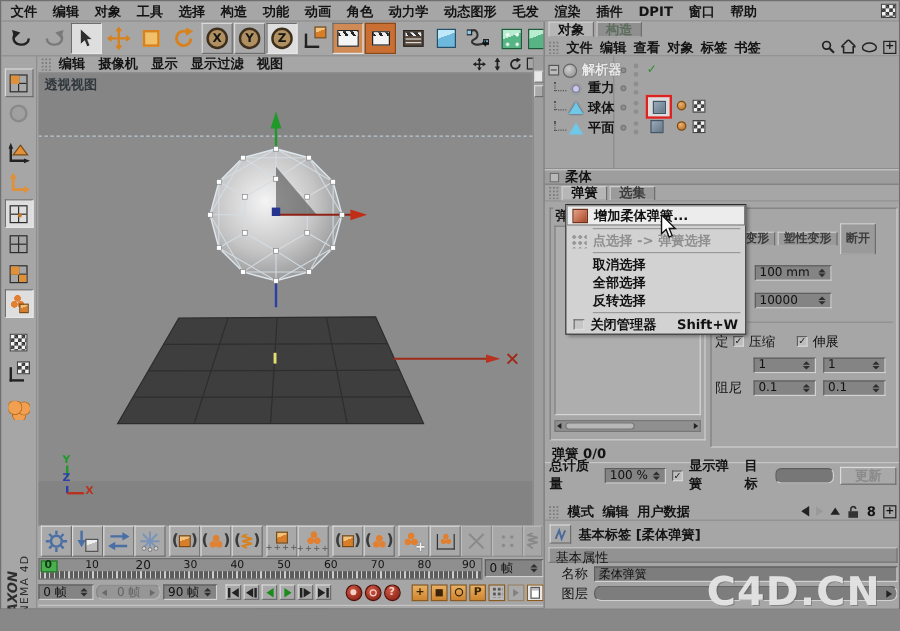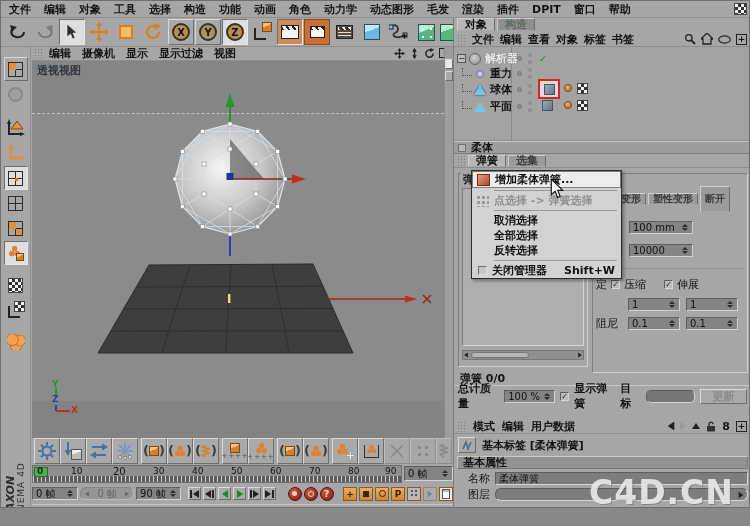--- a/index.html
+++ b/index.html
@@ -68,21 +68,21 @@
   .pb{width:13px;height:13px;display:flex;align-items:center;justify-content:center;gap:1px;flex:none}
   .redbtn{width:14px;height:14px;border-radius:50%;border:1px solid #4e100a;
           background:radial-gradient(circle at 35% 32%,#d05844,#801a10);display:flex;align-items:center;justify-content:center;flex:none}
   .orbtn{width:14px;height:14px;border:1px solid #8a5a1e;background:linear-gradient(#eab061,#cf8630);
          display:flex;align-items:center;justify-content:center;color:#3a2408;font-size:9px;font-weight:bold;flex:none}
   
   .phdr{position:absolute;left:453px;width:297px;height:13px;background:#9d9d9d;
         border-top:1px solid #c9c9c9;border-bottom:1px solid #7e7e7e;display:flex;align-items:center;gap:5px;padding:0 4px;font-weight:bold}
   .phdr .sq{width:8px;height:8px;background:#b8b8b8;border:1px solid #6e6e6e;flex:none}
   .secbar{background:#929292;border:1px solid;border-color:#c9c9c9 #757575 #757575 #c9c9c9;
-          font-weight:bold;display:flex;align-items:center;padding:0 5px;height:13px}
+          font-weight:normal;display:flex;padding:0 5px;height:13px}
   .watermark{font-size:33px;font-weight:bold;color:rgba(233,233,233,.92);letter-spacing:1px;
              text-shadow:1px 1px 0 rgba(90,90,90,.45);z-index:6}
 </style>
 </head>
 <body>
 
 <div id="app">
 
   <div class="abs row" style="left:0;top:0;width:750px;height:17px;padding-left:8px;border-bottom:1px solid #8e8e8e">
     <span class="mtxt">文件</span>

